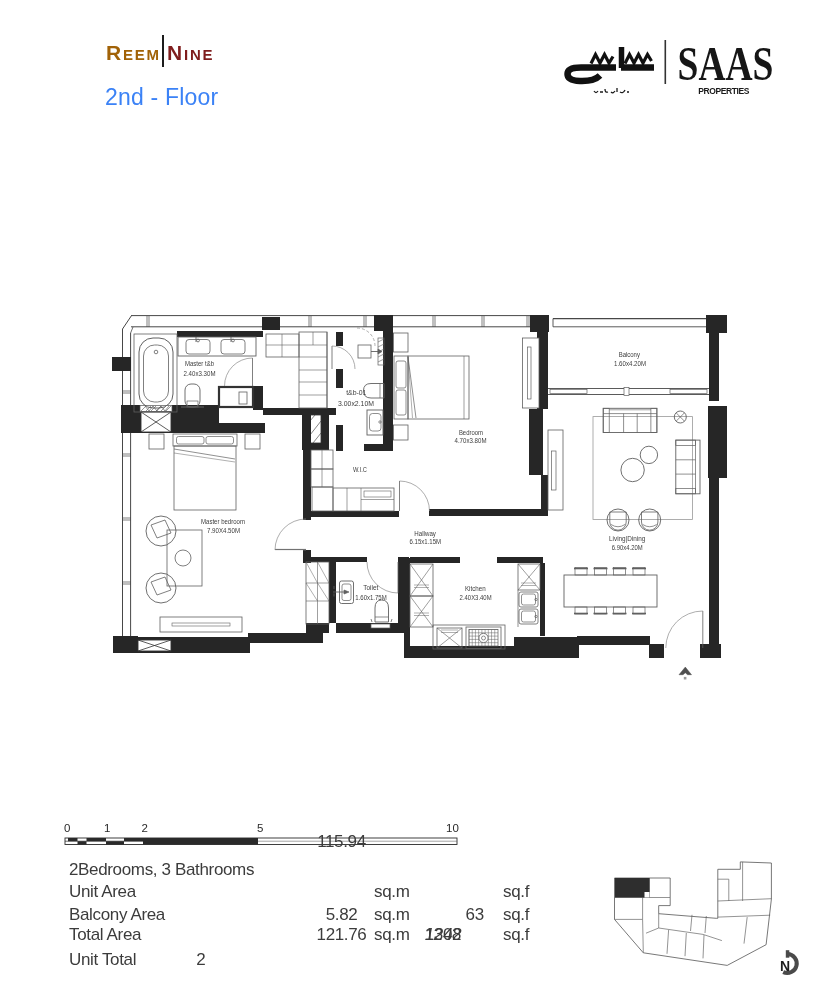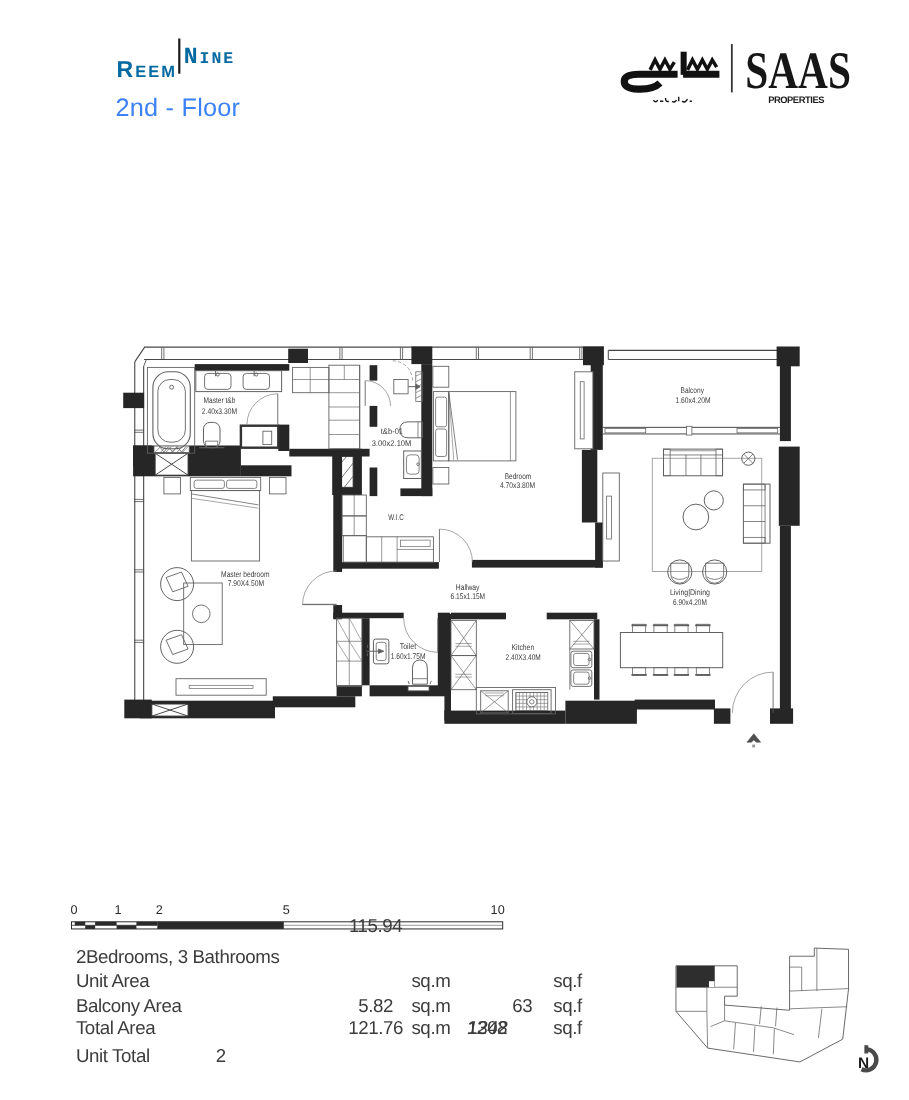--- a/index.html
+++ b/index.html
@@ -2,23 +2,23 @@
 <html><head>
 <meta charset="utf-8">
 <style>
   html,body{margin:0;padding:0;background:#fff;}
   body{width:826px;height:1000px;position:relative;font-family:"Liberation Sans",sans-serif;}
   .abs{position:absolute;white-space:nowrap;}
 </style>
 </head>
 <body>
 
-<div class="abs" style="left:106px;top:52px;font-variant:small-caps;font-weight:600;font-size:21px;letter-spacing:1.8px;color:#0369a1;">Reem</div>
+<div class="abs" style="left:106px;top:41px;font-variant:small-caps;font-weight:600;font-size:21px;letter-spacing:1.8px;color:#a16207;">Reem</div>
 <div class="abs" style="left:161.5px;top:35.3px;width:2.1px;height:31.7px;background:#1c1c1c;"></div>
-<div class="abs" style="left:167px;top:41px;font-variant:small-caps;font-weight:600;font-size:21px;letter-spacing:1.8px;color:#0369a1;font-family:Liberation Mono, monospace;">Nine</div>
+<div class="abs" style="left:167px;top:41px;font-variant:small-caps;font-weight:600;font-size:21px;letter-spacing:1.8px;color:#7f1d1d;">Nine</div>
 
 <div class="abs" style="left:105px;top:83.5px;font-size:23px;font-weight:400;color:#3b82f6;letter-spacing:0.2px;">2nd - Floor</div>
 
 <div class="abs" style="left:550px;top:30px;width:240px;height:80px;">
 <svg width="240" height="80" viewBox="0 0 240 80">
 
   <g stroke="#111" fill="none" stroke-linejoin="miter" stroke-linecap="butt">
     <path d="M 104 37.5 L 71 37.5" stroke-width="6.5"></path>
     <path d="M 66 37.5 L 31 37.5 Q 17.5 37.5 17.5 44 Q 17.5 50.5 30 51 Q 44 51.5 50 45.5" stroke-width="6.5"></path>
     <path d="M 75 33.5 L 79.5 24.5 L 84 33 L 88.5 24.5 L 93 33 L 97.5 24.5 L 101.5 31" stroke-width="3.2"></path>

